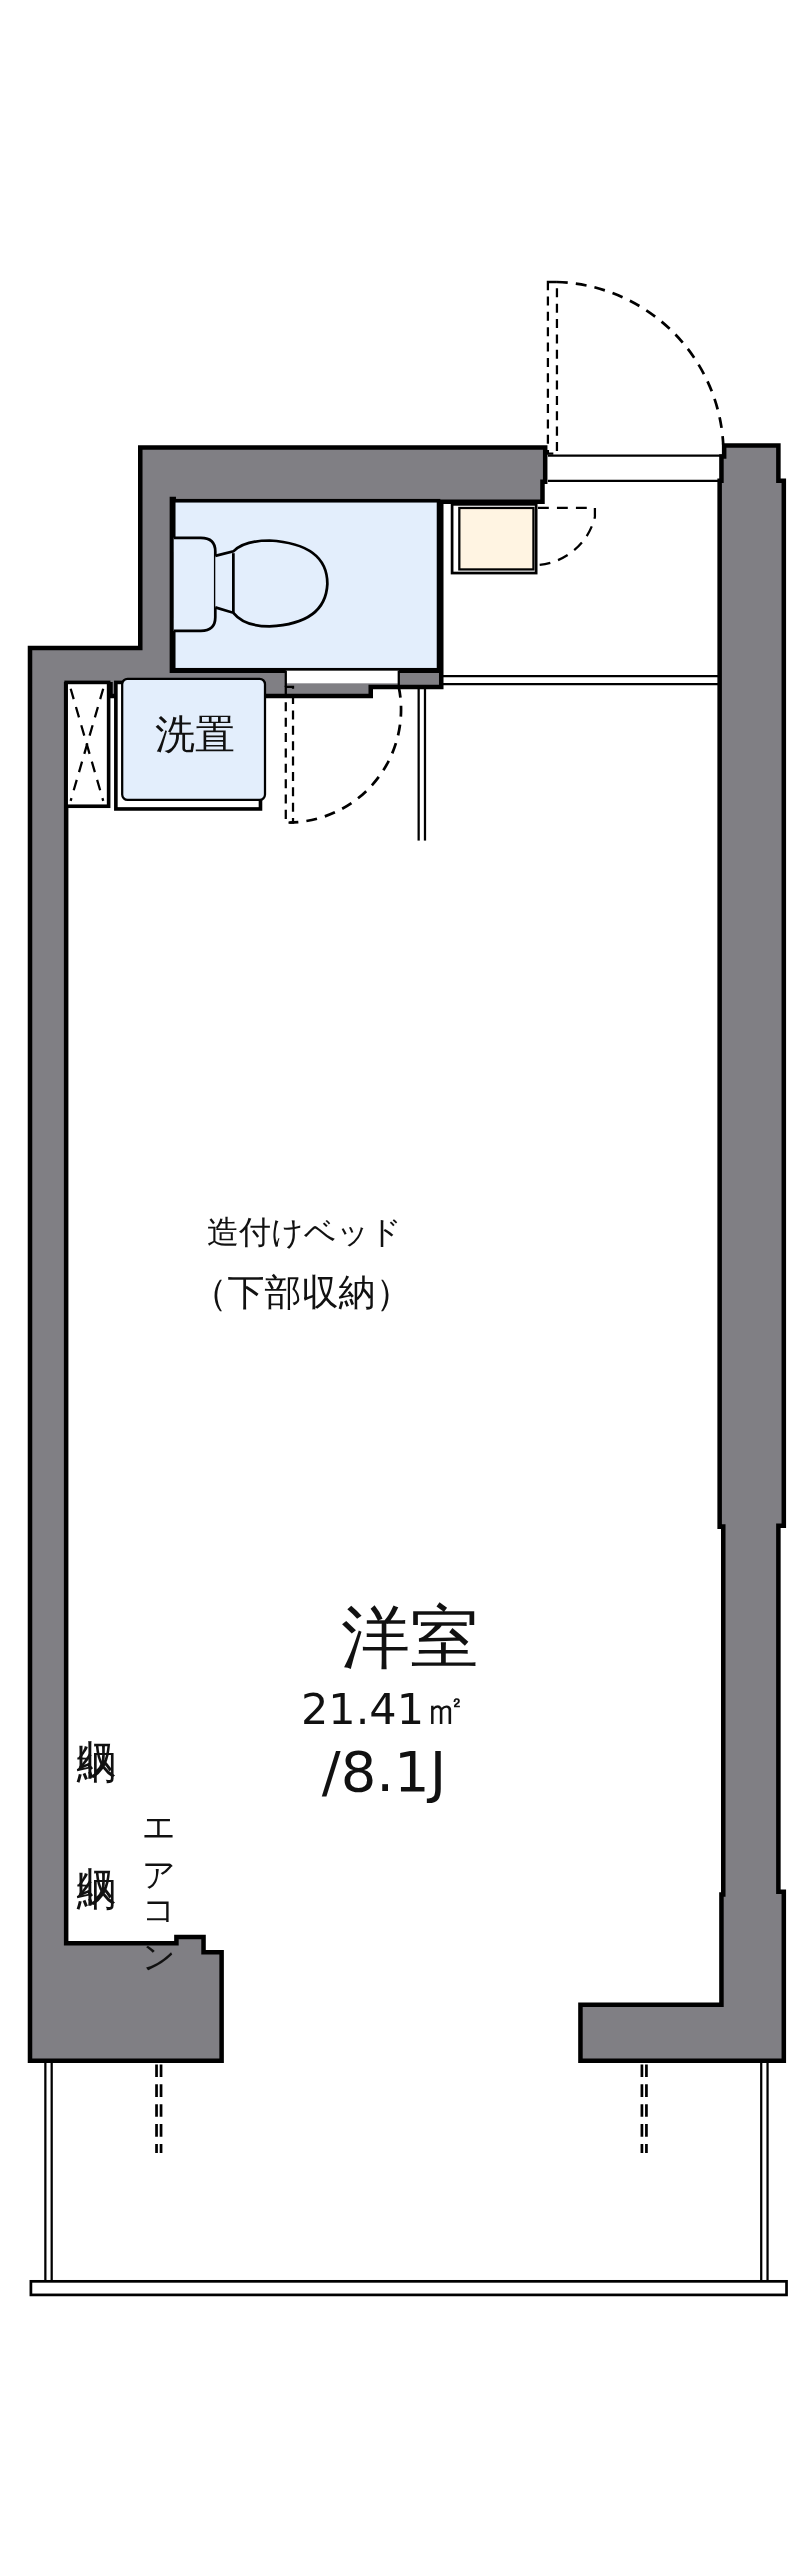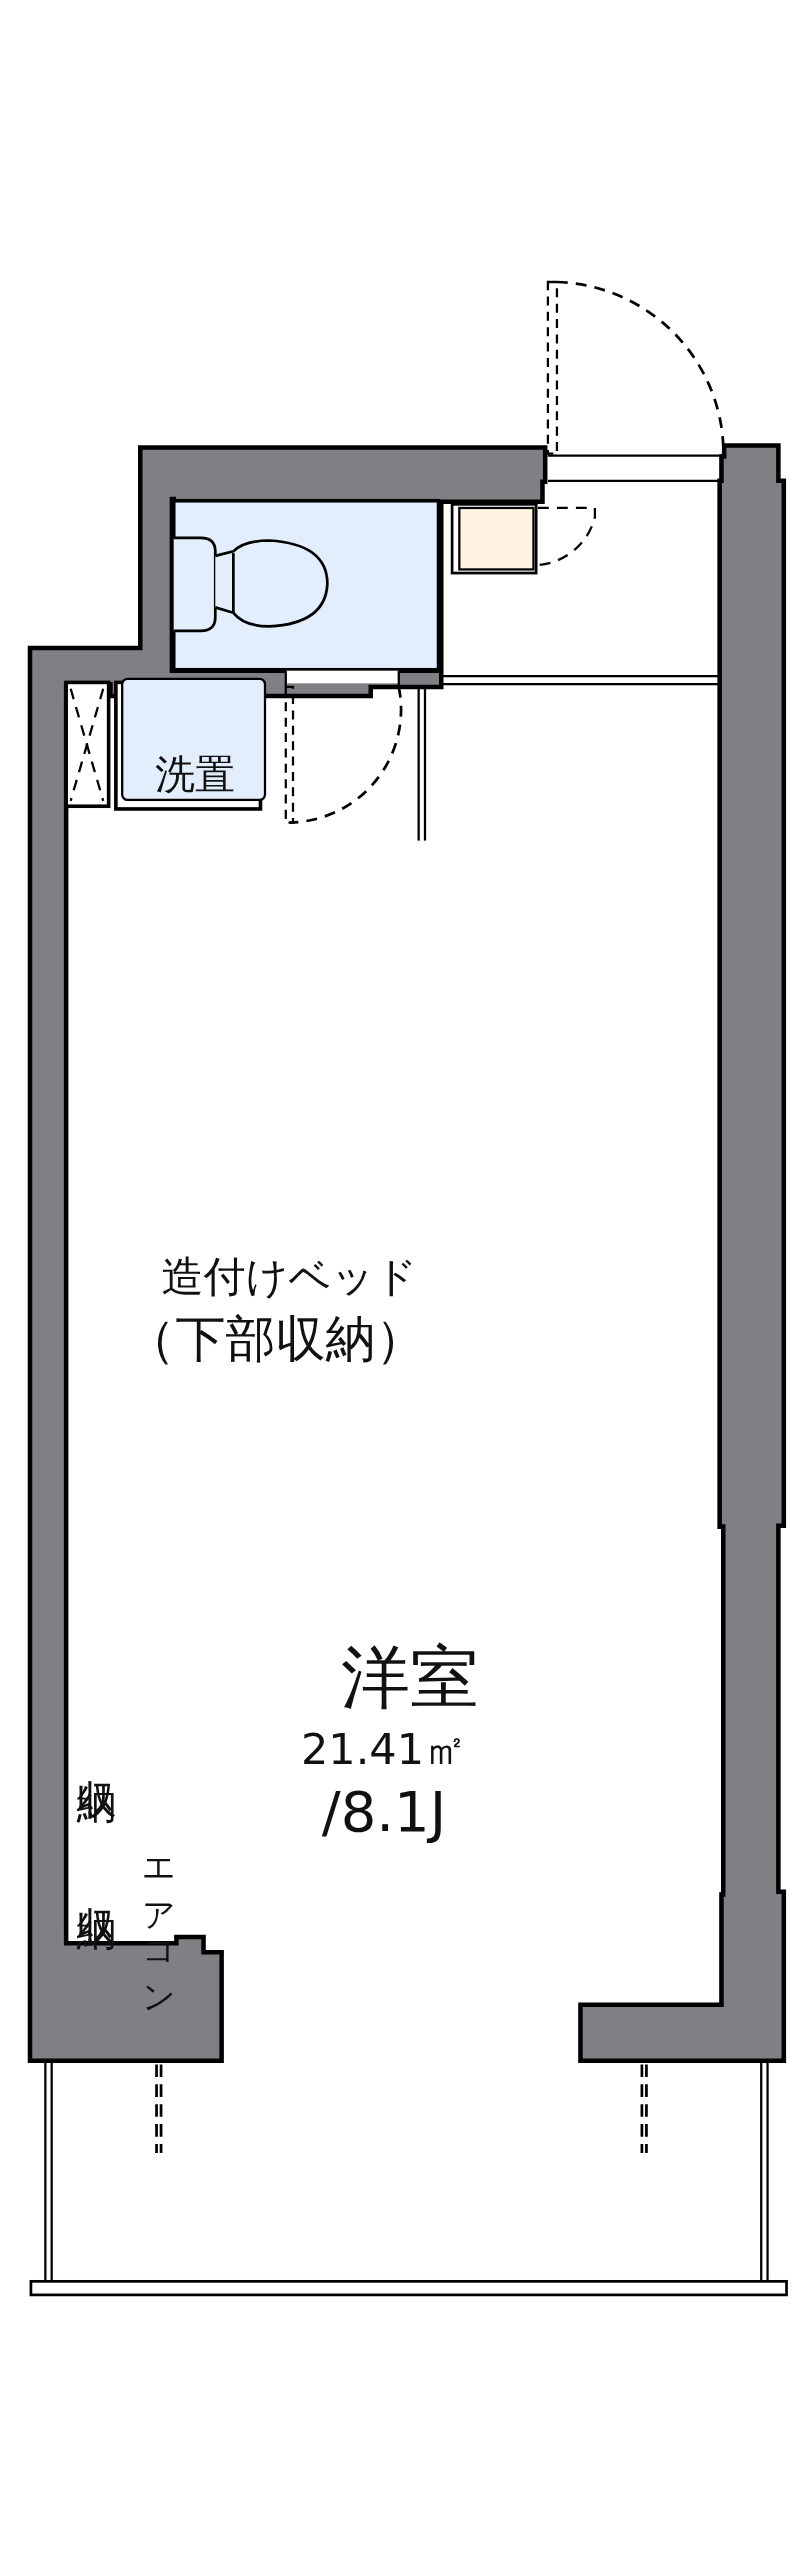--- a/index.html
+++ b/index.html
@@ -5,21 +5,21 @@
   html, body { margin: 0; padding: 0; background: #ffffff; }
   body { width: 812px; height: 2576px; position: relative; overflow: hidden; }
   #plan { position: absolute; left: 0; top: 0; width: 812px; height: 2576px; }
   .wall { fill: #807f84; stroke: #000; stroke-width: 5; stroke-linejoin: miter; }
   .thin { fill: none; stroke: #000; stroke-width: 2.5; }
   .dash { fill: none; stroke: #000; stroke-width: 3; stroke-dasharray: 12 9; }
   .blue { fill: #e3eefc; stroke: #000; stroke-width: 4; }
   .blue2 { fill: #e3eefc; stroke: #000; stroke-width: 2.5; }
   .beige { fill: #fff4e2; stroke: #000; stroke-width: 4; }
   .white { fill: #ffffff; stroke: #000; stroke-width: 4; }
-  .lbl { position: absolute; font-family: "DejaVu Sans", sans-serif; color: #111; text-align: center; line-height: 1; white-space: nowrap; margin-top: 40px; }
+  .lbl { position: absolute; font-family: "DejaVu Sans", sans-serif; color: #111; text-align: center; line-height: 1; white-space: nowrap; }
   .v { writing-mode: vertical-rl; }
 </style>
 </head>
 <body>
 
 
 
 <svg id="plan" viewBox="0 0 898 2850" xmlns="http://www.w3.org/2000/svg">
 
   <g>
@@ -178,22 +178,22 @@
   <g>
     <rect class="white" x="630" y="1792" width="152" height="140" style="stroke-width:3">
     <line class="thin" x1="772" y1="1792" x2="772" y2="1947">
     <path class="dash" d="M 632 1795 L 770 1865 L 632 1945" style="stroke-width:2.5">
   </path></line></rect></g>
 
 
 
 <div class="lbl" style="left:136px; top:714px; width:118px; font-size:40px;">洗置</div>
 
-<div class="lbl" style="left:86px; top:1216px; width:407px; font-size:42px;">造付けベッド</div>
-<div class="lbl" style="left:72px; top:1274px; width:407px; font-size:50px;">（下部収納）</div>
+<div class="lbl" style="left:101px; top:1216px; width:407px; font-size:32px;">造付けベッド</div>
+<div class="lbl" style="left:98px; top:1274px; width:407px; font-size:37px;">（下部収納）</div>
 
 <div class="lbl" style="left:289px; top:1603px; width:190px; font-size:69px;text-align:right;">洋室</div>
 <div class="lbl" style="left:271px; top:1688px; width:226px; font-size:43px;">21.41㎡</div>
 <div class="lbl" style="left:289px; top:1744px; width:190px; font-size:56px;">/8.1J</div>
 
 <div class="lbl v" style="left:77px; top:1708px; font-size:40px; letter-spacing:5.4px;">収納</div>
 <div class="lbl v" style="left:77px; top:1835px; font-size:40px; letter-spacing:5.4px;">収納</div>
 <div class="lbl v" style="left:143px; top:1799px; font-size:33px; letter-spacing:3.6px;">エアコン</div>
 
 

